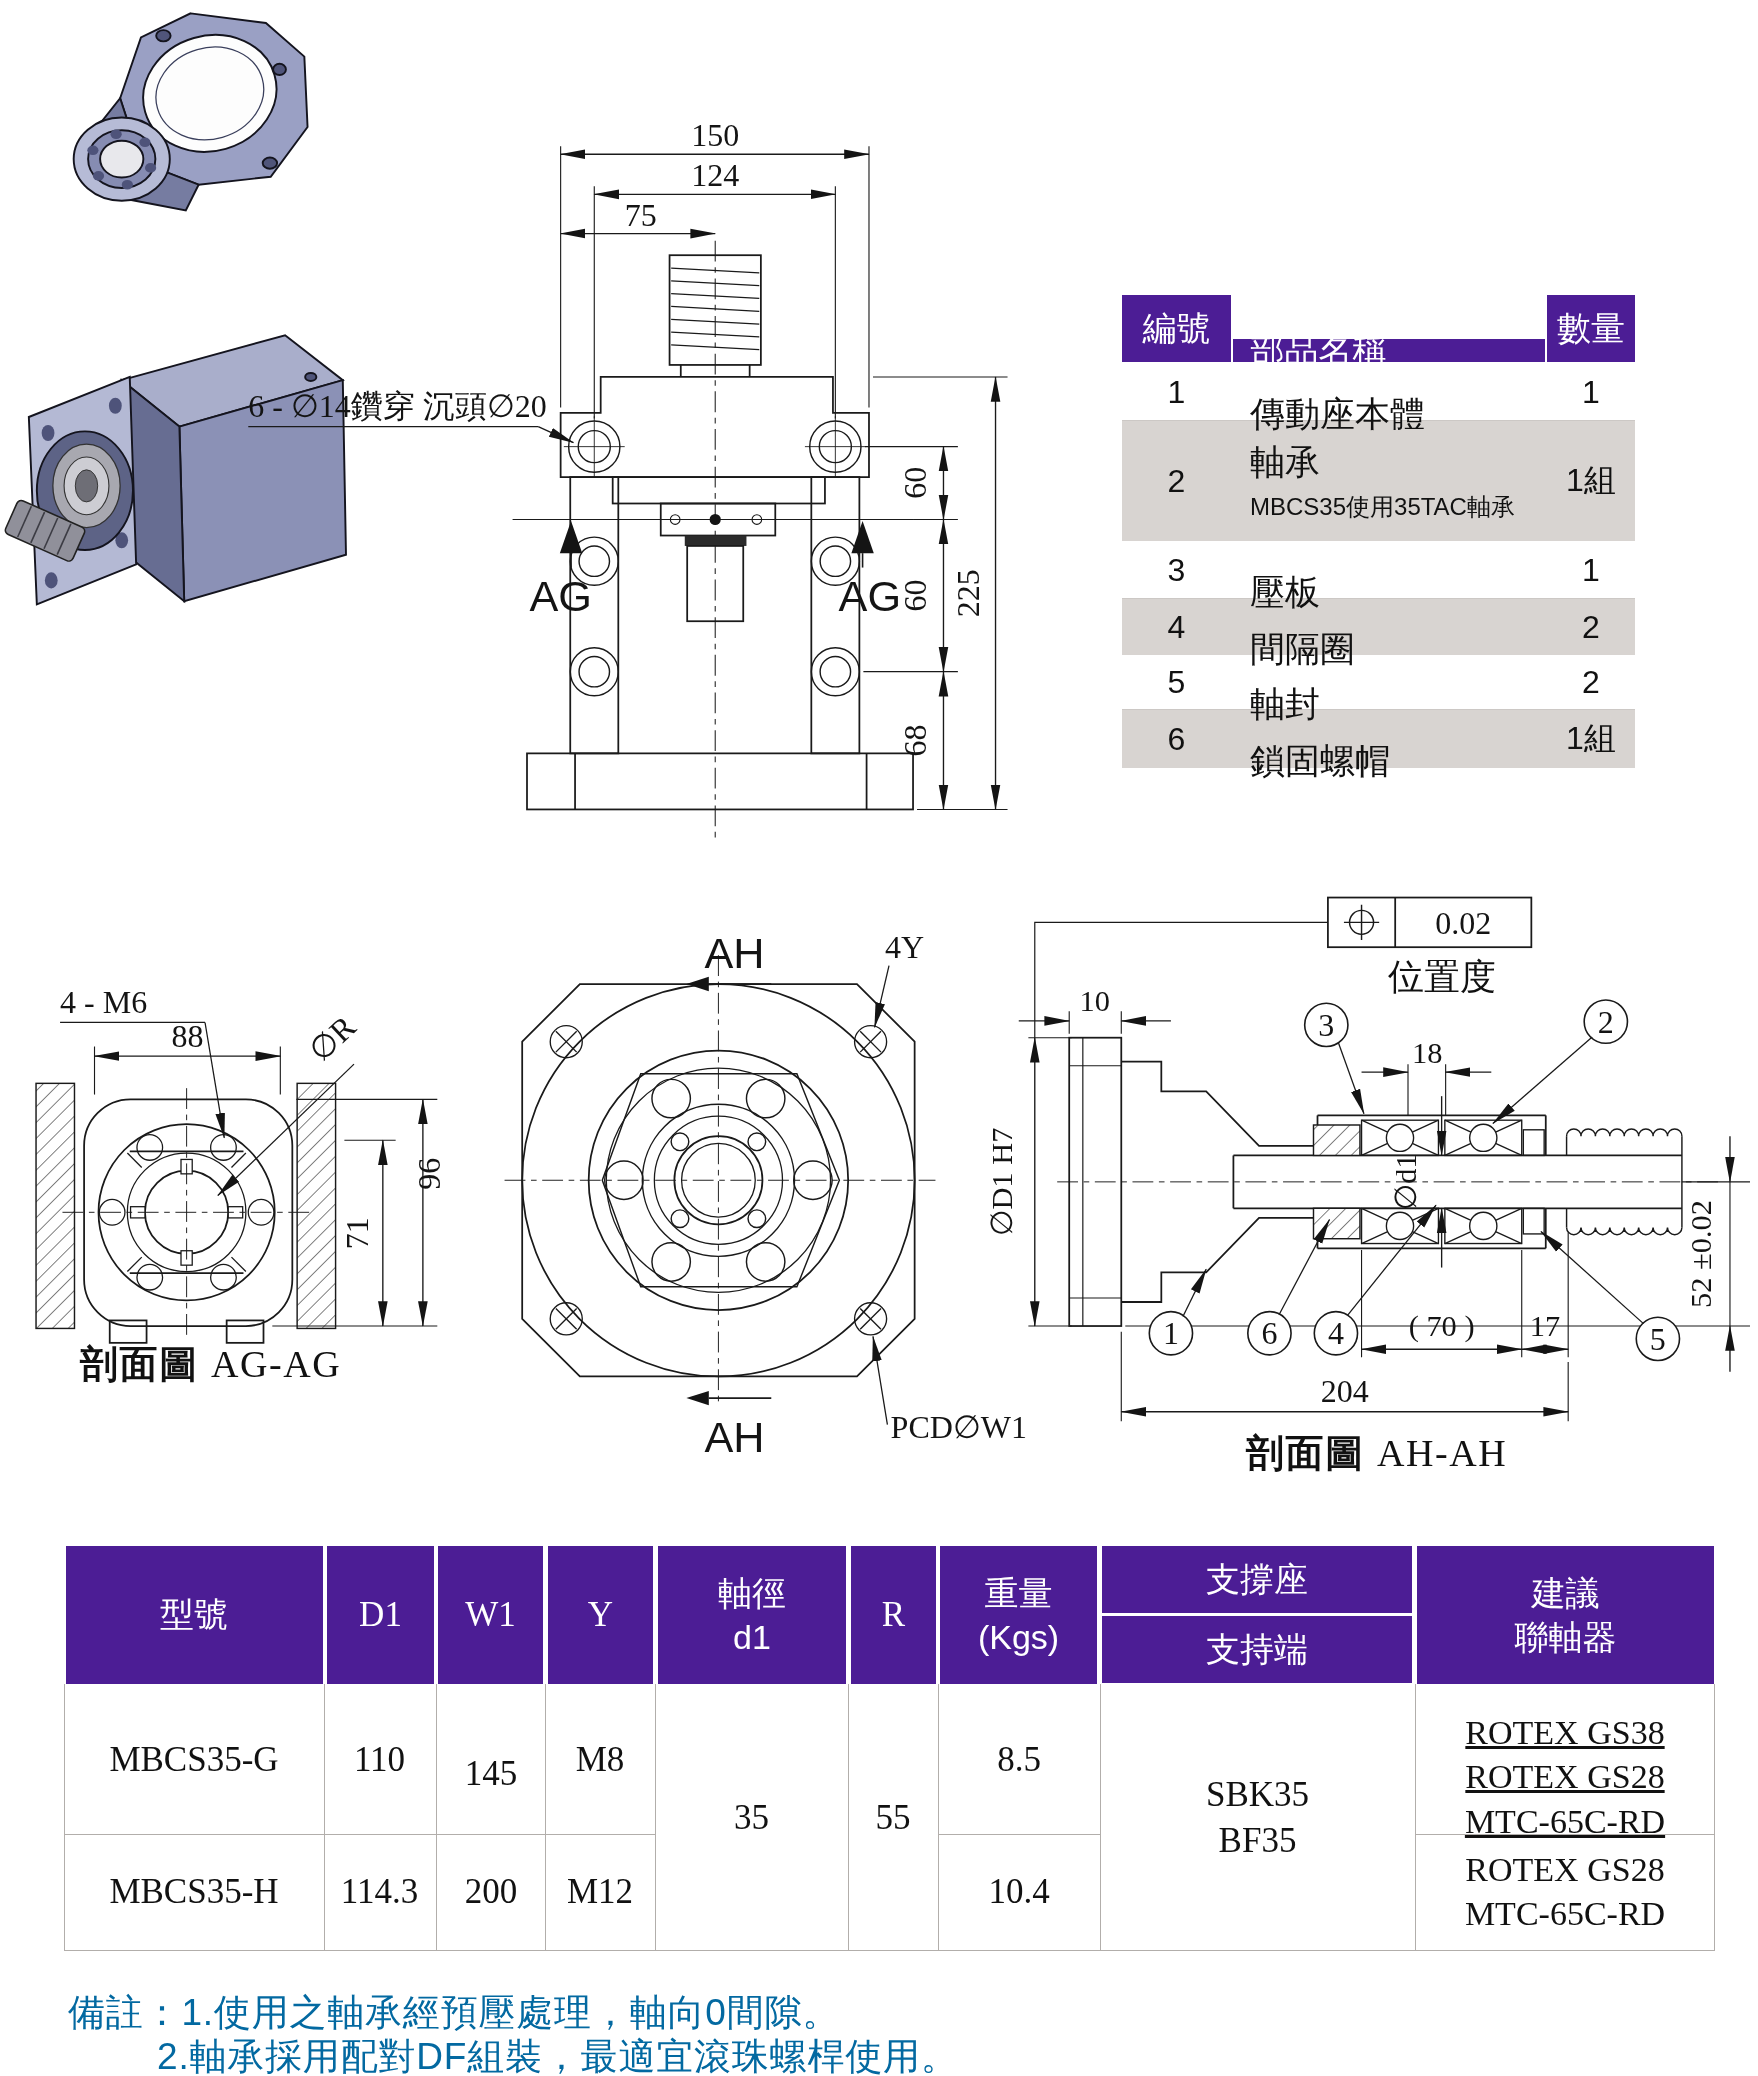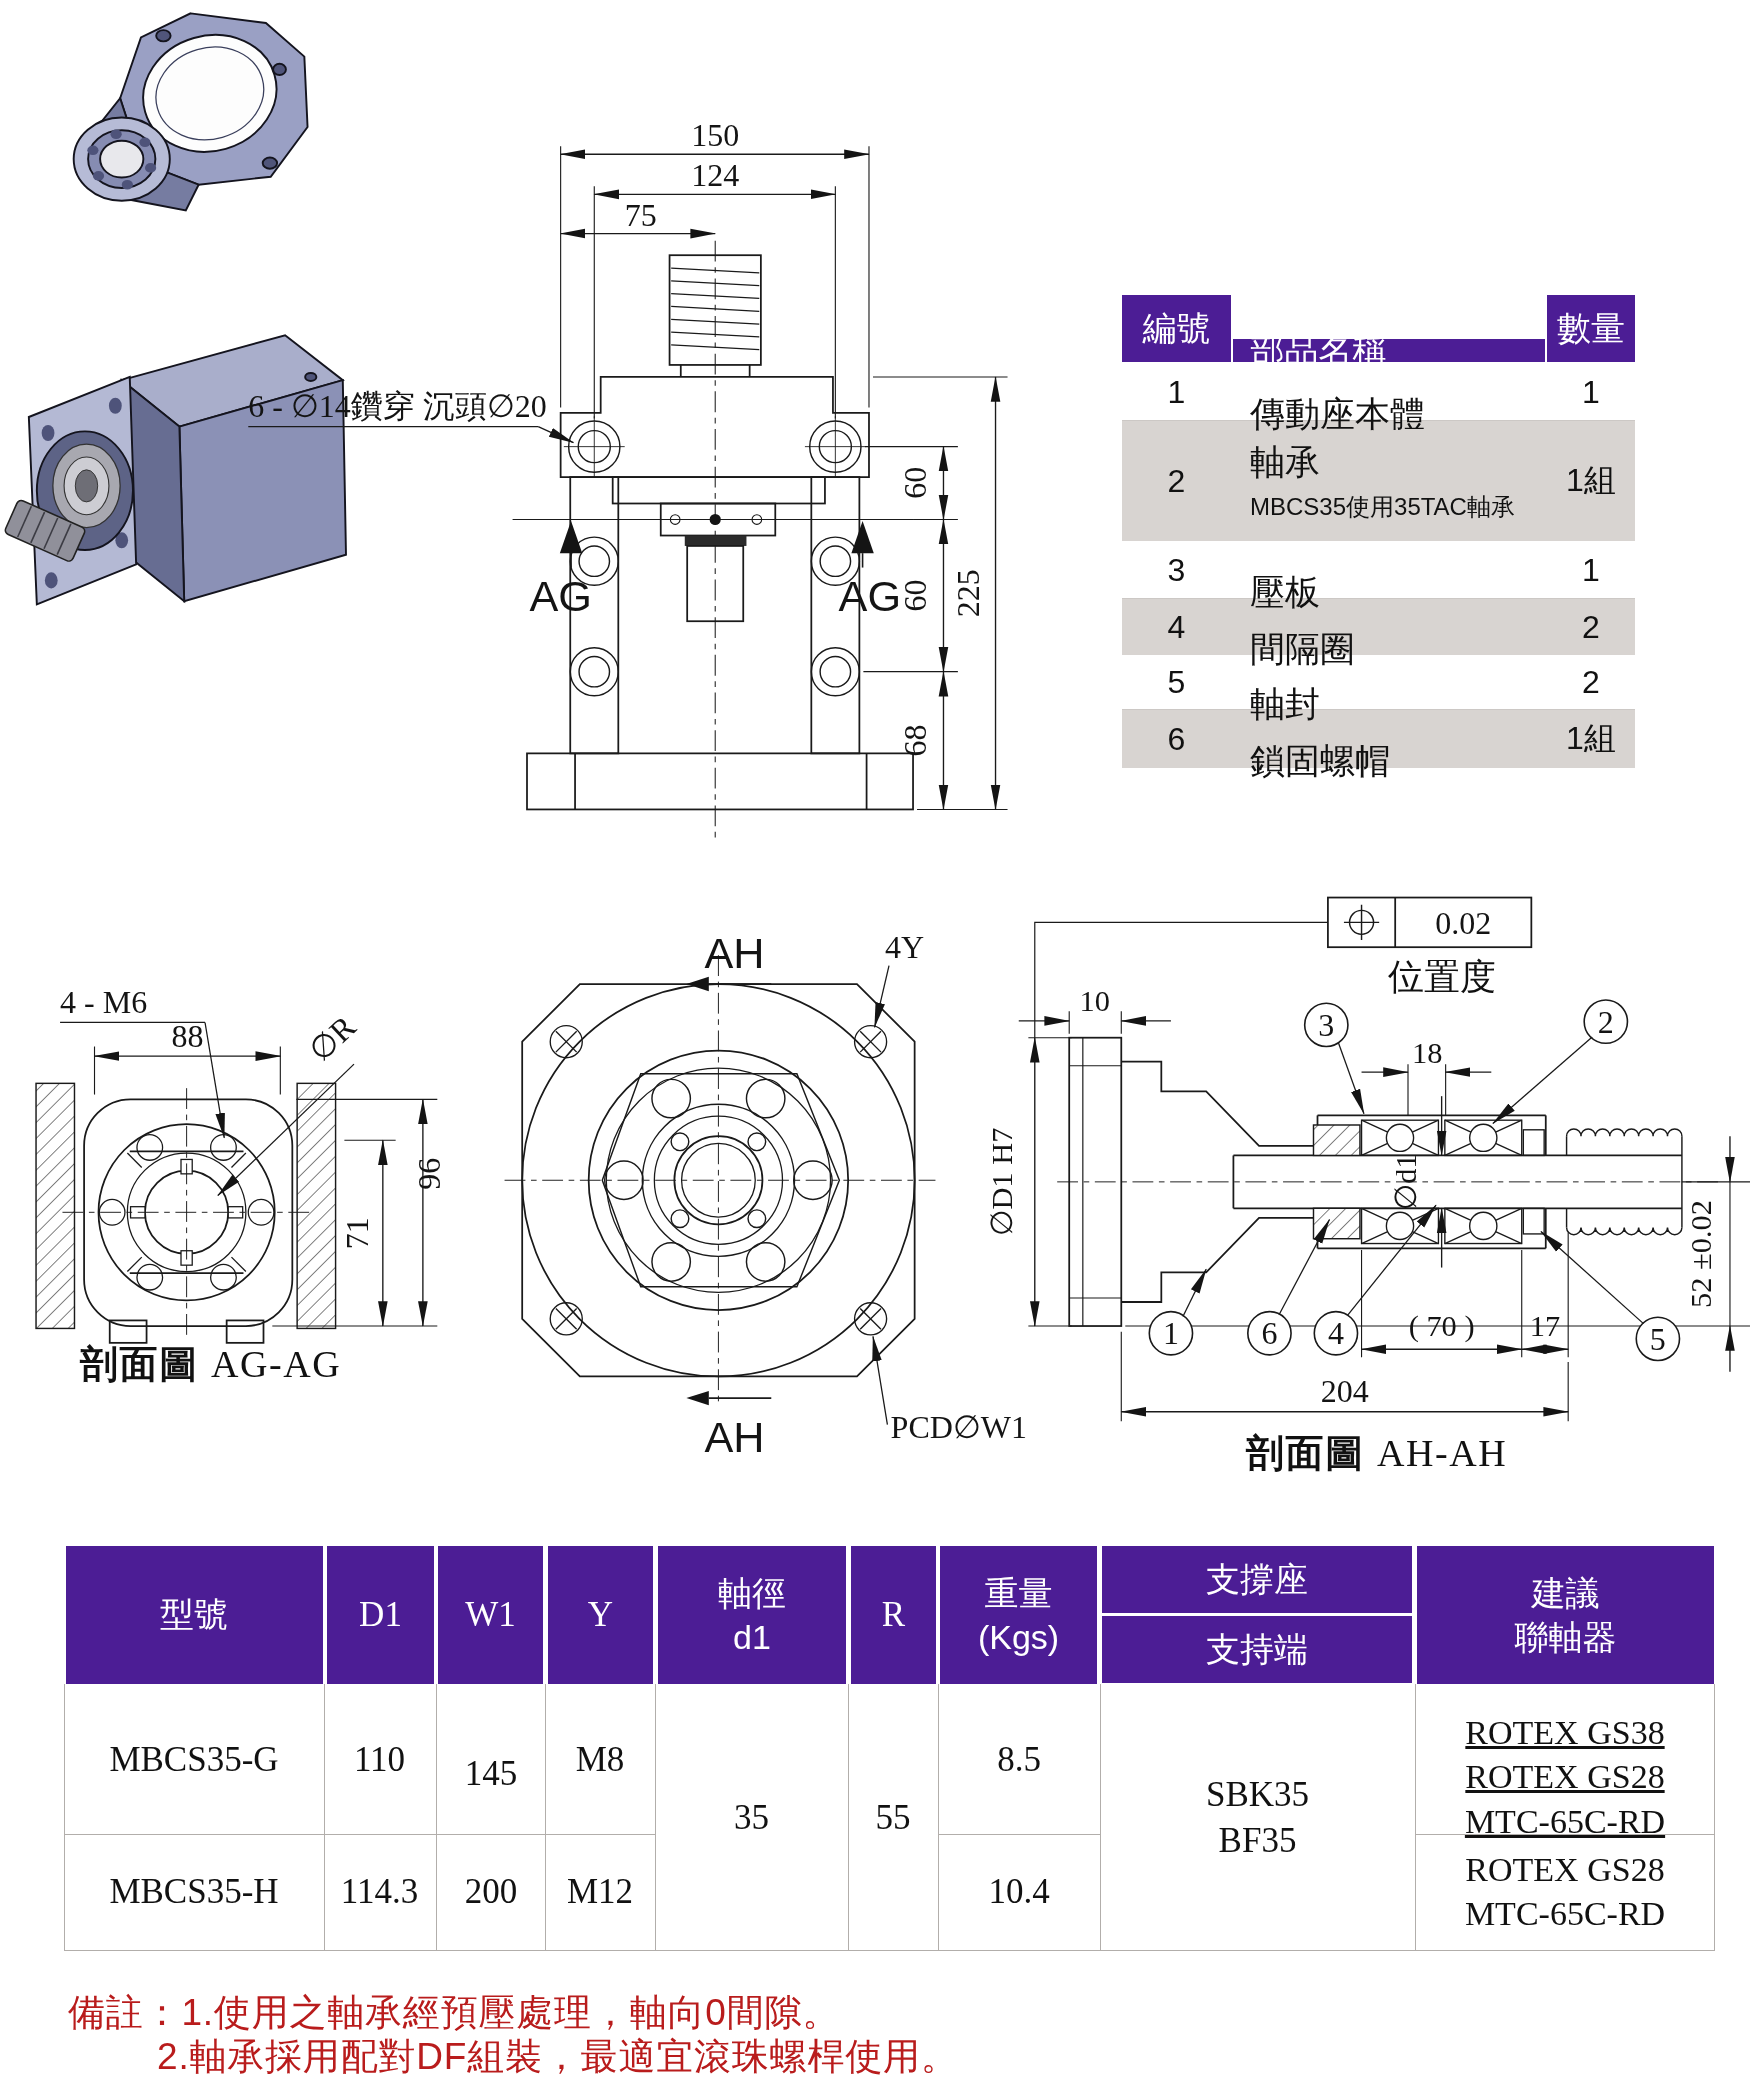--- a/index.html
+++ b/index.html
@@ -15,21 +15,21 @@
 
   
   .teal{background:#4c1d95;color:#fff;}
   .cell{position:absolute;display:flex;align-items:center;justify-content:center;text-align:center;}
   .cell.left{justify-content:flex-start;text-align:left;margin-top:44px;}
   .pre{white-space:pre-line;line-height:1.3;}
   .serif{font-family:"Liberation Serif", serif;}
   .gridline{position:absolute;background:#b2aeab;}
   .caption{font-size:38px;font-weight:600;letter-spacing:1.6px;}
   .caption .lat{font-family:"Liberation Serif", serif;font-weight:400;}
-  .notes{font-size:37px;color:#b91c1c;letter-spacing:0.8px;text-align:right;}
+  .notes{font-size:37px;color:#0369a1;letter-spacing:0.8px;text-align:right;}
 </style>
 </head>
 <body>
 
 <div id="canvas">
 
 <svg class="abs" style="left:0;top:0;" width="1758" height="2077" viewBox="0 0 2195 2592">
   <defs>
     <marker id="ae" markerUnits="userSpaceOnUse" markerWidth="32" markerHeight="18" refX="31" refY="9" orient="auto">
       <path d="M0,3 L32,9 L0,15 Z" fill="#141414"></path>

